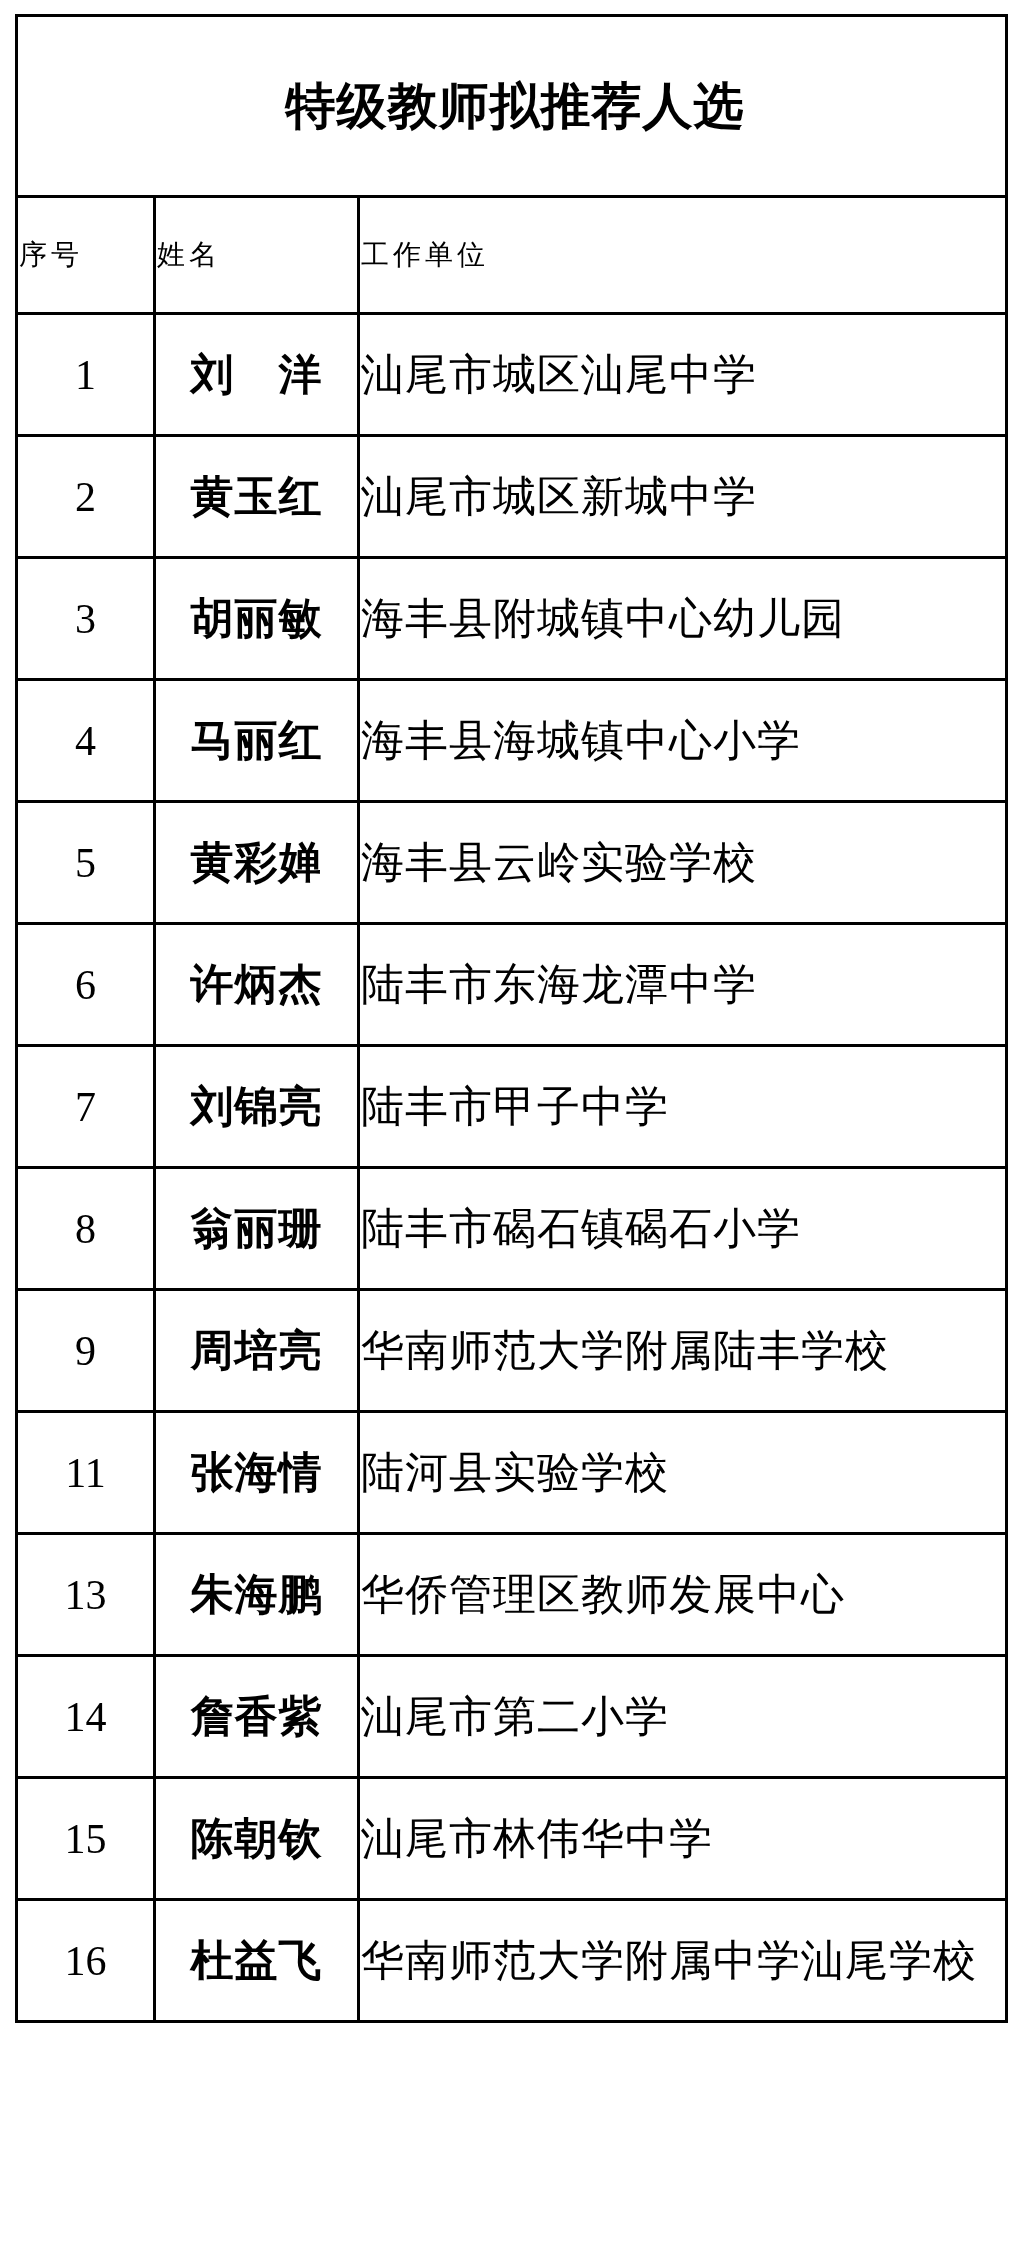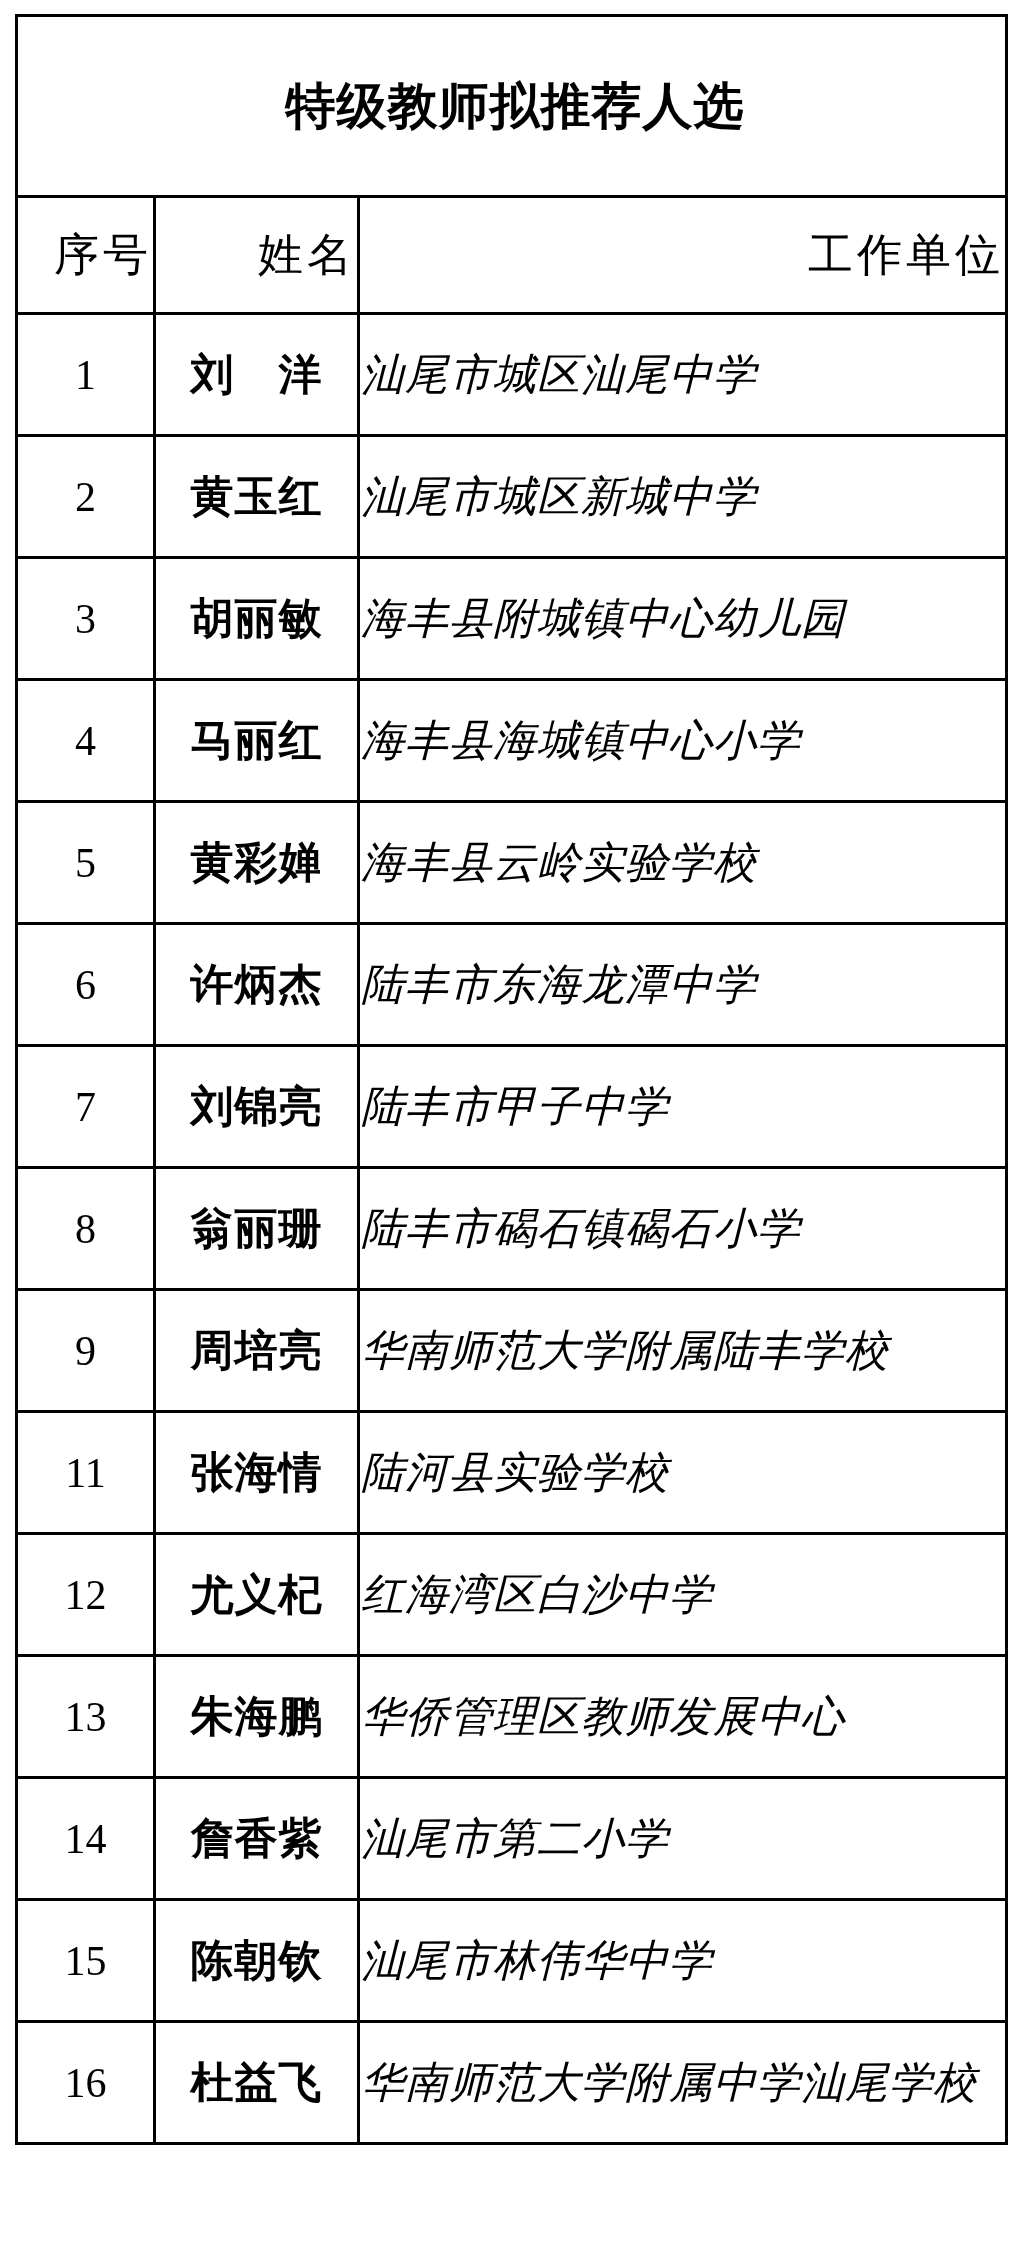--- a/index.html
+++ b/index.html
@@ -34,44 +34,43 @@
     height: 176px;
     text-align: center;
     vertical-align: middle;
     font-size: 50px;
     font-weight: bold;
     letter-spacing: 1px;
     padding-left: 8px;
   }
   .header-row th {
     height: 112px;
-    text-align: right;
+    text-align: left;
     vertical-align: middle;
-    font-size: 45px;
+    font-size: 28px;
     font-weight: normal;
     letter-spacing: 4px;
   }
   tbody td {
     height: 117px;
     vertical-align: middle;
     font-size: 43px;
   }
   td.c-no {
     text-align: center;
     font-size: 42px;
   }
   td.c-name {
     text-align: center;
     letter-spacing: 1px;
     font-weight: bold;
   }
   td.c-unit {
     text-align: left;
     letter-spacing: 1px;
-    font-style: italic;
   }
 </style>
 </head>
 <body>
 
 <div class="page">
   <table class="roster">
     <colgroup>
       <col class="col-no">
       <col class="col-name">
@@ -143,25 +142,20 @@
     <td class="c-unit">华南师范大学附属陆丰学校</td>
   </tr>
 
 
   <tr>
     <td class="c-no">11</td>
     <td class="c-name">张海情</td>
     <td class="c-unit">陆河县实验学校</td>
   </tr>
 
-  <tr>
-    <td class="c-no">12</td>
-    <td class="c-name">尤义杞</td>
-    <td class="c-unit">红海湾区白沙中学</td>
-  </tr>
 
   <tr>
     <td class="c-no">13</td>
     <td class="c-name">朱海鹏</td>
     <td class="c-unit">华侨管理区教师发展中心</td>
   </tr>
 
   <tr>
     <td class="c-no">14</td>
     <td class="c-name">詹香紫</td>

